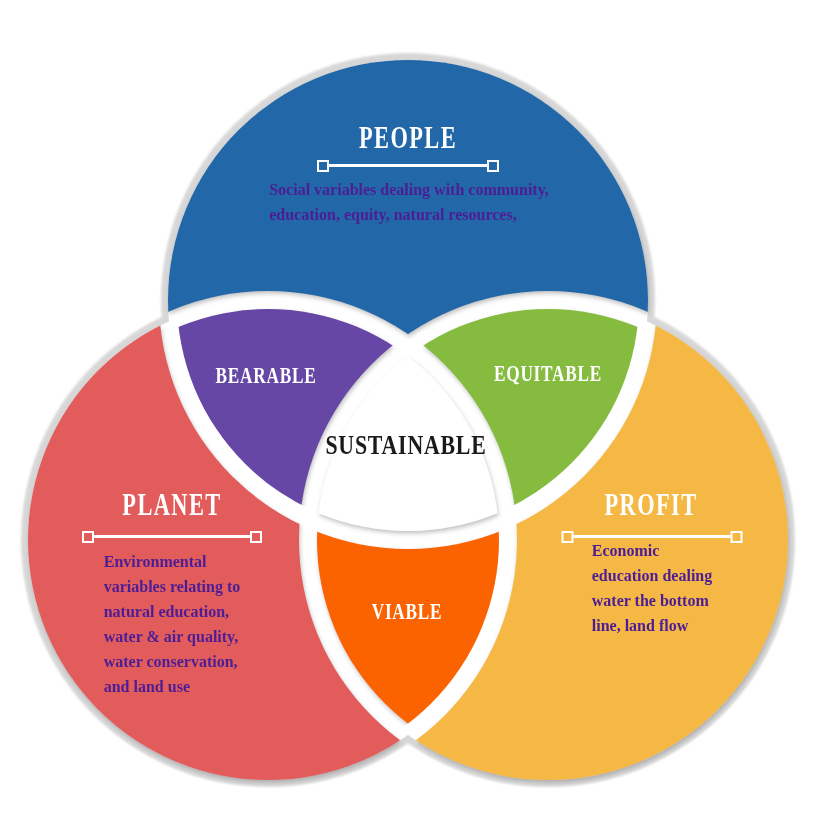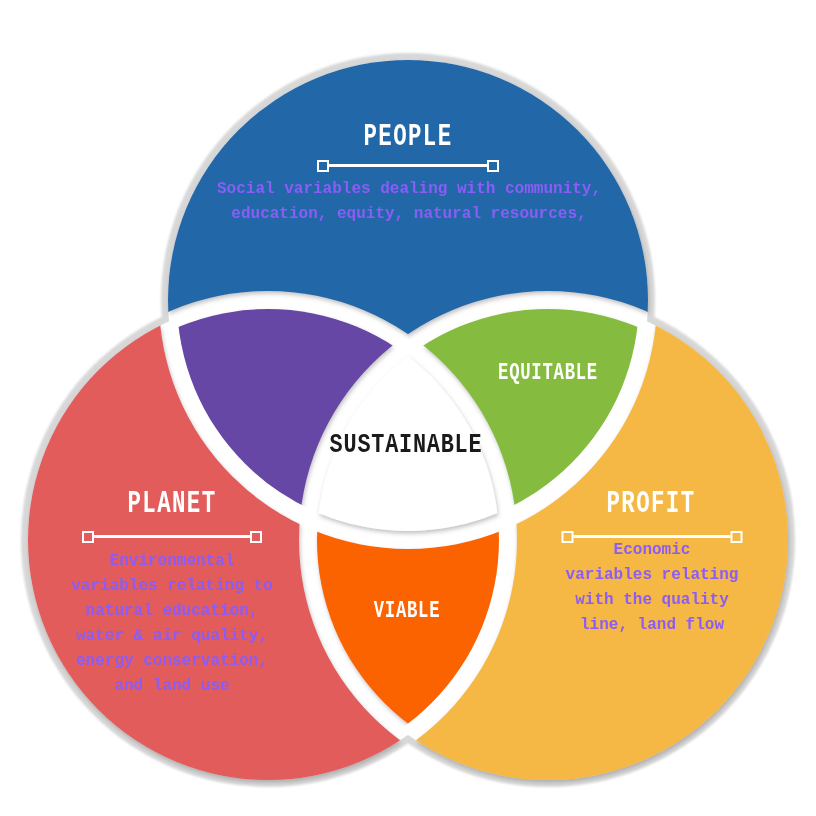--- a/index.html
+++ b/index.html
@@ -1,37 +1,37 @@
 <!DOCTYPE html>
 <html><head>
 <meta charset="utf-8">
 <style>
   html,body{margin:0;padding:0;background:#ffffff;}
   .stage{
     position:relative;width:816px;height:816px;overflow:hidden;
-    font-family:Liberation Mono, monospace;background:#ffffff;
+    font-family:Liberation Serif, serif;background:#ffffff;
   }
   .stage svg{position:absolute;left:0;top:0;}
   .label{position:absolute;transform:translateX(-50%);white-space:nowrap;text-align:center;}
   .cond{display:inline-block;transform-origin:50% 50%;}
   .title .cond{
     font-size:32px;font-weight:bold;letter-spacing:2px;color:#ffffff;
     transform:scaleX(0.70);line-height:1;
   }
   .xlabel .cond{
     font-size:23px;font-weight:bold;letter-spacing:1px;color:#ffffff;
     transform:scaleX(0.75);line-height:1;
   }
   .center-label .cond{
     font-size:28px;font-weight:bold;letter-spacing:1px;color:#1a1a1a;
     transform:scaleX(0.78);line-height:1;
   }
   .body{
-    position:absolute;transform:translateX(-50%);text-align:center;
-    color:#8b5cf6;font-weight:bold;font-size:16px;line-height:25px;white-space:nowrap;
+    position:absolute;transform:translateX(-50%);text-align:left;
+    color:#4c1d95;font-weight:bold;font-size:16px;line-height:25px;white-space:nowrap;
   }
   .sep{
     position:absolute;transform:translateX(-50%);
     display:flex;align-items:center;height:13px;
   }
   .sep .sq{
     width:8px;height:8px;border:2.5px solid #ffffff;flex:0 0 auto;background:transparent;
   }
   .sep .ln{flex:1 1 auto;height:3px;background:#ffffff;}
 </style>
@@ -142,39 +142,42 @@
   <div class="sep" style="left:172px;top:530px;width:180px">
     <span class="sq"></span>
     <span class="ln"></span>
     <span class="sq"></span>
   </div>
   <div class="body" style="left:172px;top:549px">
     <div>Environmental</div>
     <div>variables relating to</div>
     <div>natural education,</div>
     <div>water &amp; air quality,</div>
-    <div>energy conservation,</div>
+    <div>water conservation,</div>
     <div>and land use</div>
   </div>
 
   <div class="label title" style="left:651px;top:488px">
     <span class="cond">PROFIT</span>
   </div>
   <div class="sep" style="left:652px;top:530px;width:181px">
     <span class="sq"></span>
     <span class="ln"></span>
     <span class="sq"></span>
   </div>
   <div class="body" style="left:652px;top:538px">
     <div>Economic</div>
-    <div>variables relating</div>
-    <div>with the quality</div>
+    <div>education dealing</div>
+    <div>water the bottom</div>
     <div>line, land flow</div>
   </div>
 
+  <div class="label xlabel" style="left:266px;top:364px">
+    <span class="cond">BEARABLE</span>
+  </div>
   <div class="label xlabel" style="left:548px;top:362px">
     <span class="cond">EQUITABLE</span>
   </div>
   <div class="label xlabel" style="left:407px;top:600px">
     <span class="cond">VIABLE</span>
   </div>
   <div class="label center-label" style="left:406px;top:431px">
     <span class="cond">SUSTAINABLE</span>
   </div>
 

